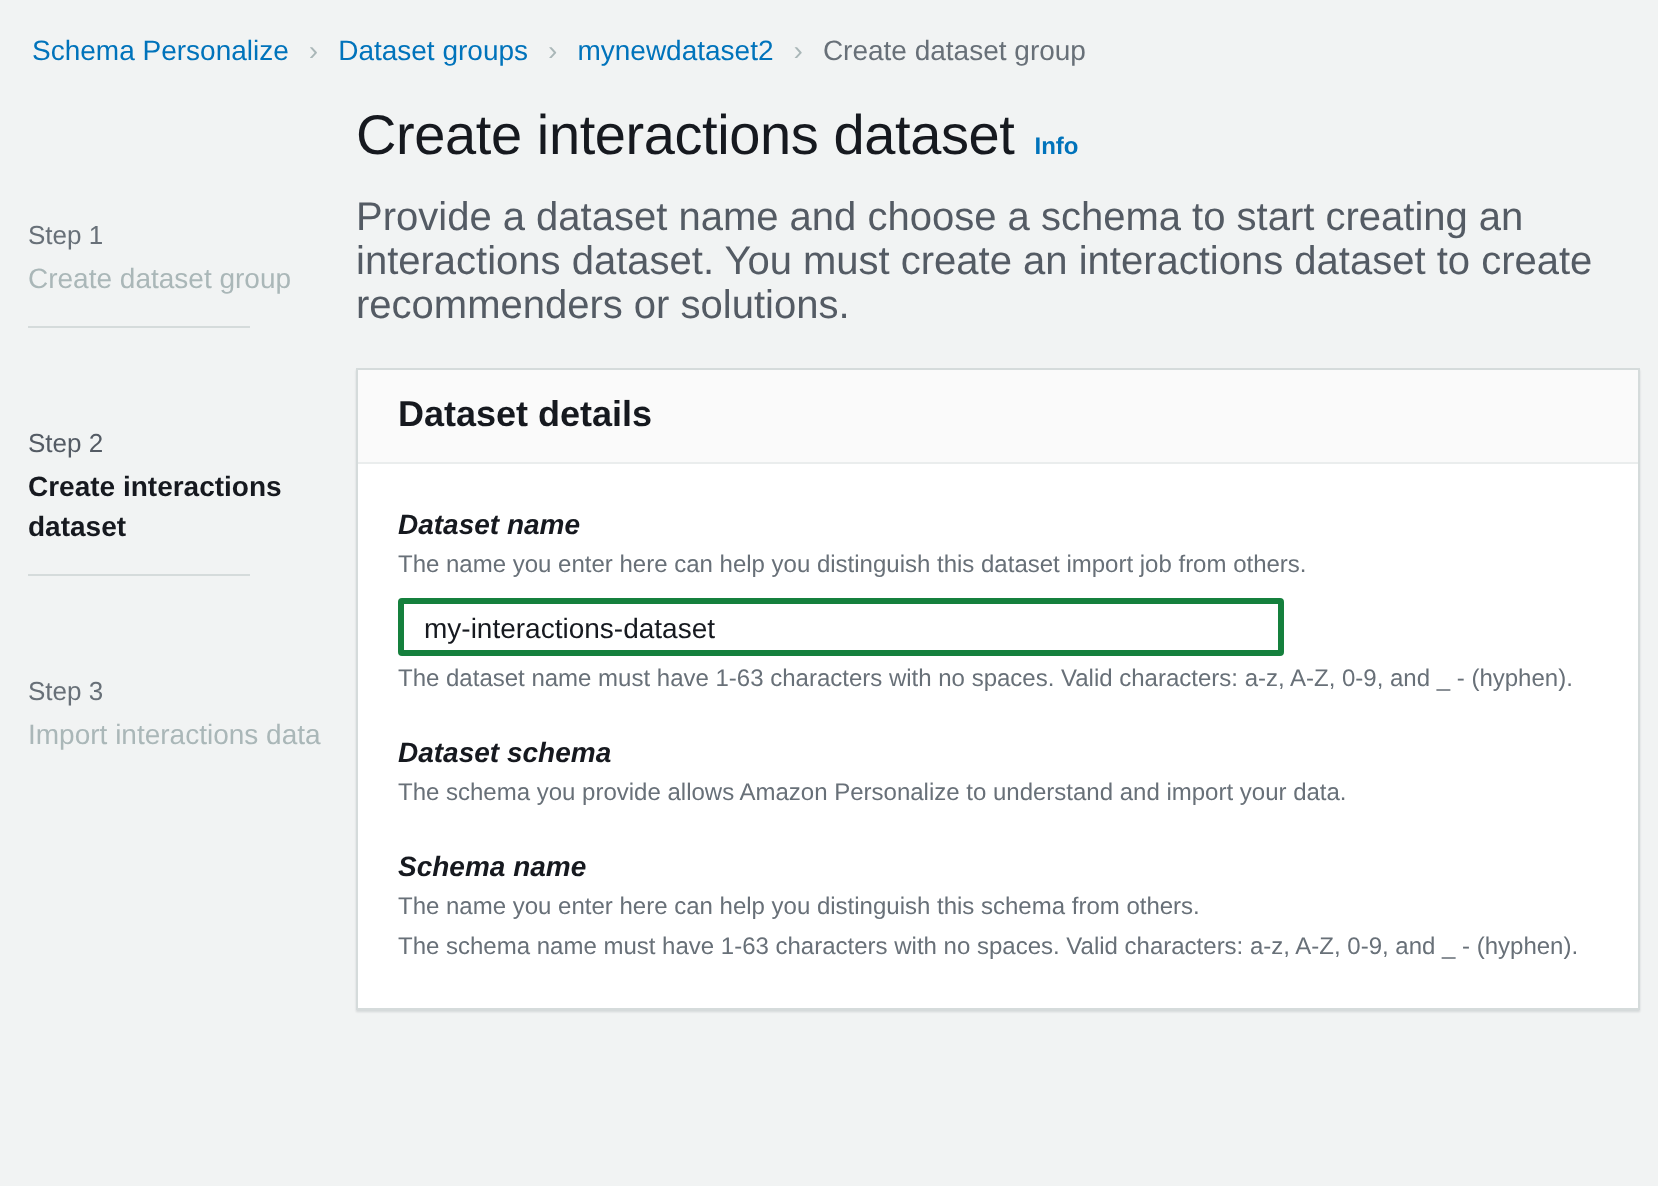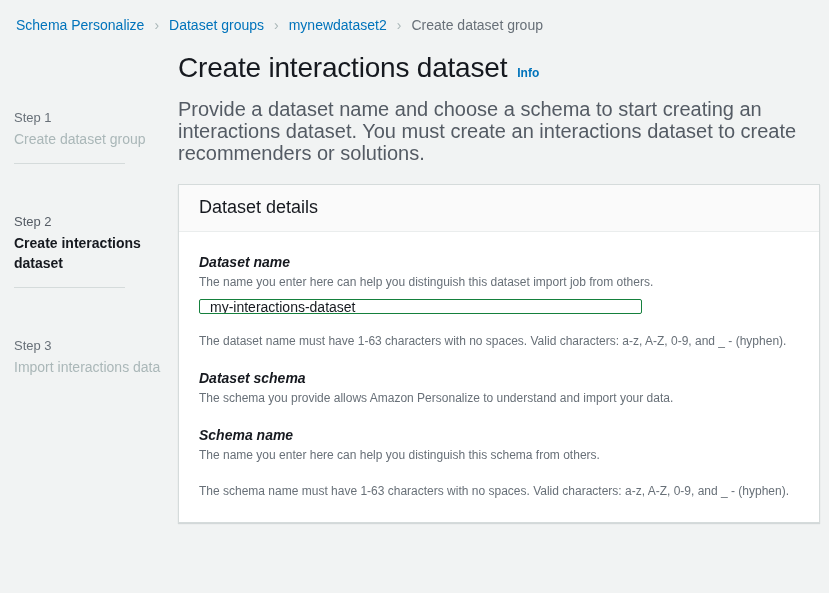--- a/index.html
+++ b/index.html
@@ -119,21 +119,21 @@
     box-shadow: 0 1px 1px 0 rgba(0,28,36,0.12);
     width: 642px;
   }
   .panel-header {
     background: #fafafa;
     border-bottom: 1px solid #eaeded;
     padding: 12px 20px 13px 20px;
   }
   .panel-title {
     font-size: 18px;
-    font-weight: normal;
+    font-weight: bold;
     color: #16191f;
     margin: 0;
   }
   .panel-body {
     padding: 20px 20px 22px 20px;
   }
 
   
   .field + .field { margin-top: 18px; }
   .field-label {
@@ -145,36 +145,36 @@
   }
   .field-hint {
     font-size: 12px;
     color: #687078;
     line-height: 18px;
     margin-top: 1px;
   }
   .text-input {
     display: block;
     width: 443px;
-    height: 15px;
+    height: 29px;
     margin-top: 8px;
     padding: 4px 10px;
     font-family: "Liberation Sans", sans-serif;
     font-size: 14px;
     color: #16191f;
     background: #ffffff;
-    border: 1px solid #15803d;
+    border: 3px solid #15803d;
     border-radius: 2px;
     outline: none;
   }
   .field-constraint {
     font-size: 12px;
     color: #687078;
     line-height: 18px;
-    margin-top: 18px;
+    margin-top: 2px;
   }
 
   
   .radio-group { margin-top: 13px; }
   .radio-row {
     display: flex;
     align-items: center;
     height: 25px;
     cursor: pointer;
   }

